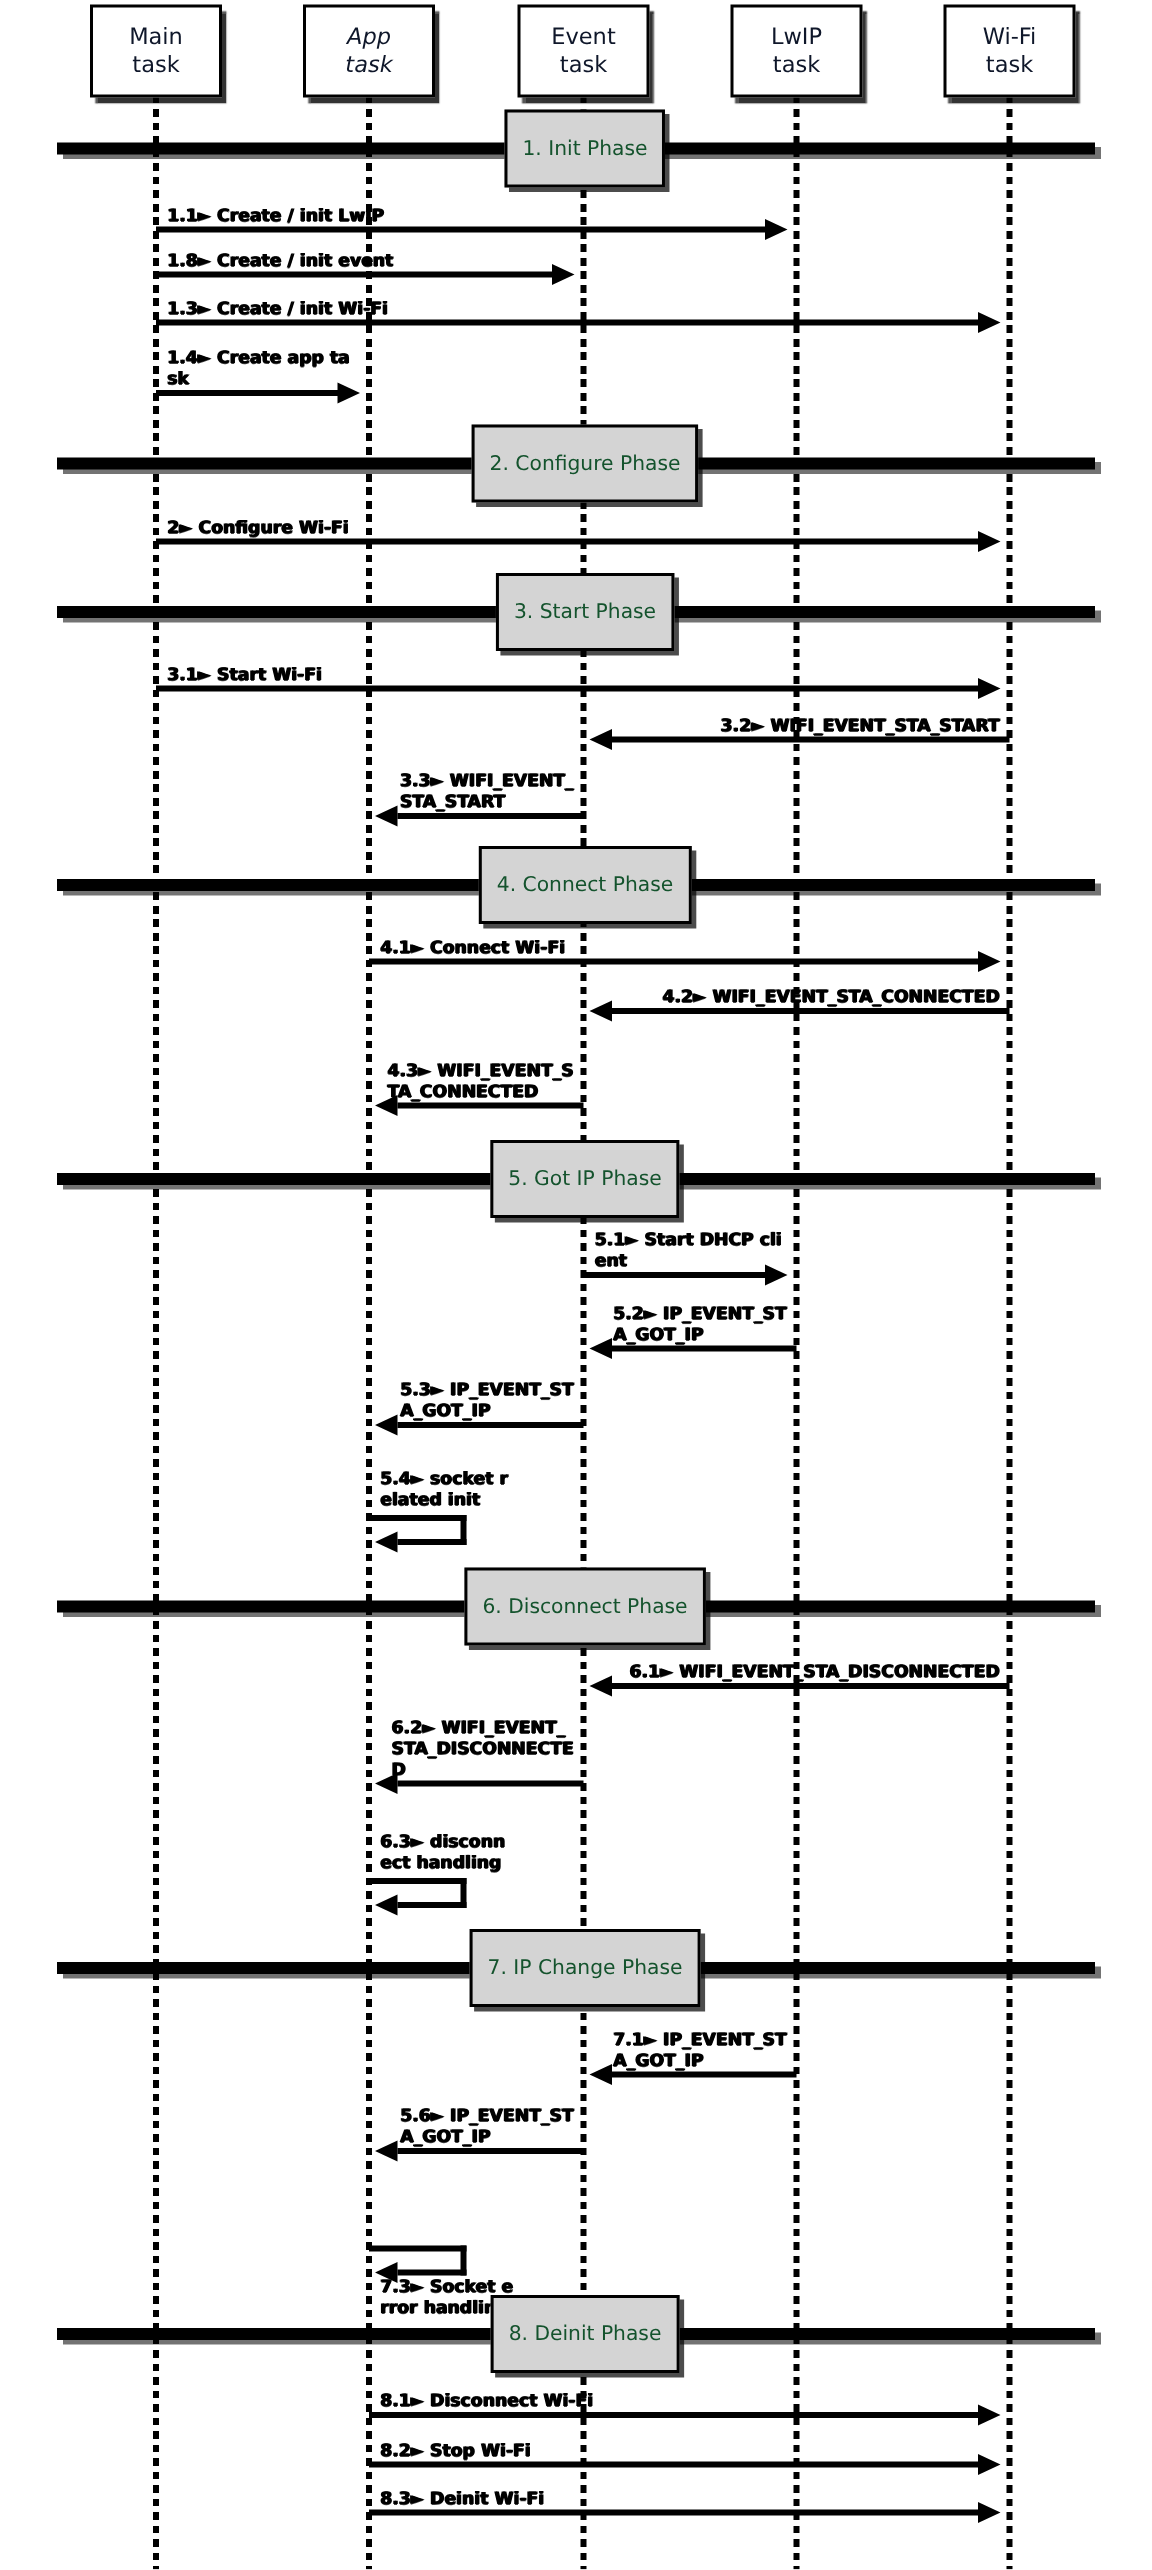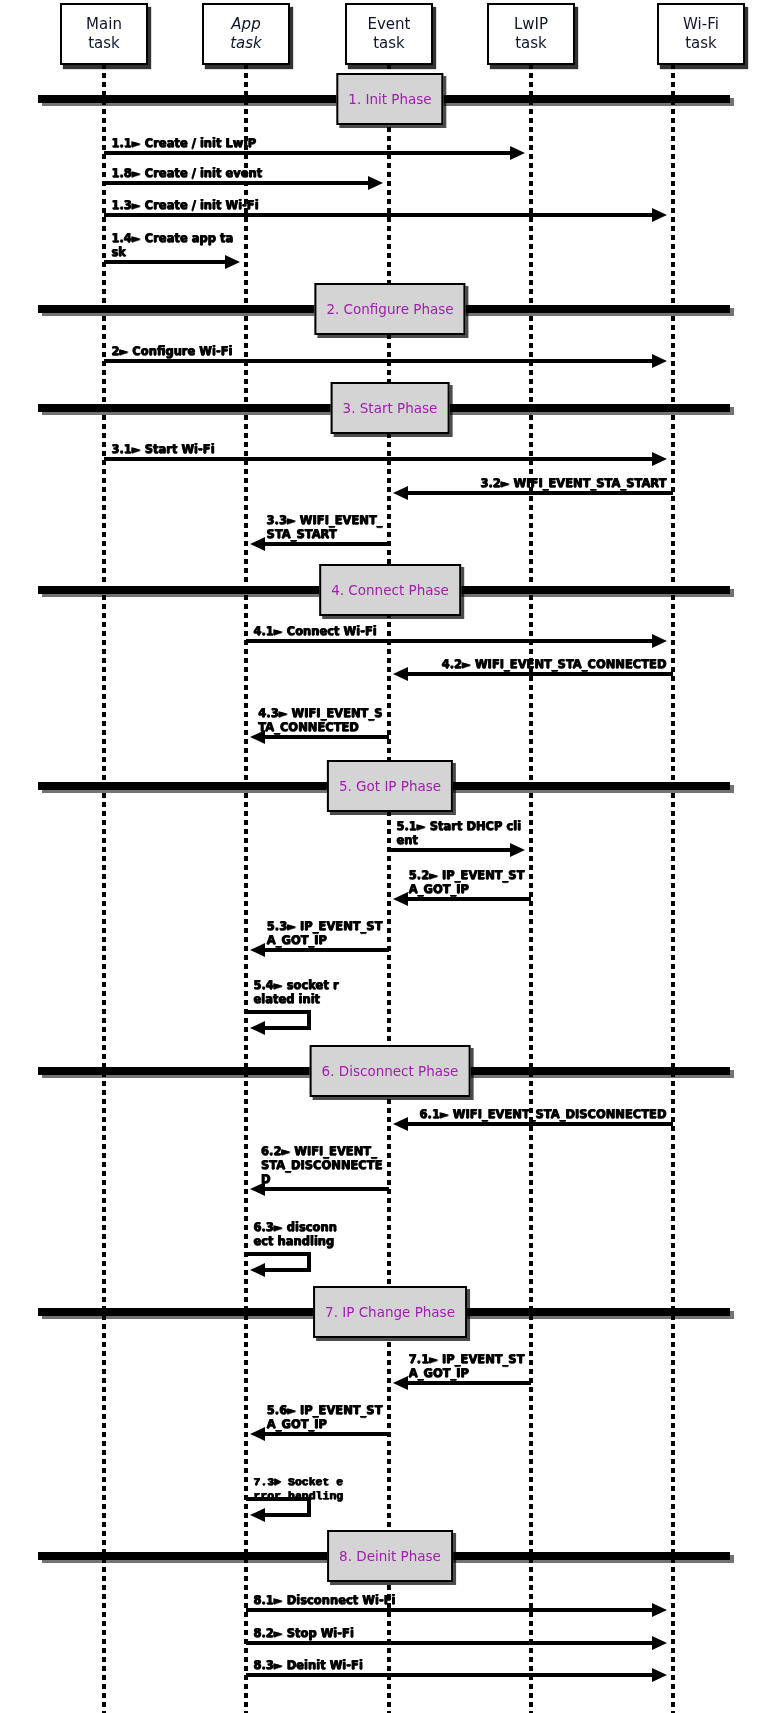--- a/index.html
+++ b/index.html
@@ -17,21 +17,21 @@
     display:flex;flex-direction:column;align-items:center;justify-content:center;
     font-size:15px;line-height:19px;color:#0f172a;text-align:center;
   }
   .divider-bar{
     position:absolute;left:38px;width:692px;height:8px;background:#000;
     box-shadow:4px 3px 0 rgba(0,0,0,.55);
   }
   .phase-label{
     position:absolute;transform:translate(-50%,-50%);
     background:#d4d4d4;border:2px solid #000;box-shadow:3px 3px 0 rgba(0,0,0,.7);
-    padding:16px 10px;font-size:13.5px;color:#a21caf;white-space:nowrap;z-index:3;
+    padding:16px 10px;font-size:13.5px;color:#14532d;white-space:nowrap;z-index:3;
   }
   .msg-label{
     position:absolute;font-size:11.5px;font-weight:bold;line-height:14px;color:#000;
     text-shadow:1px 0 0 #000,0.5px 0.8px 0 rgba(0,0,0,.75);
     white-space:nowrap;z-index:2;
   }
   .msg-label.right{}
   .msg-line{position:absolute;height:4px;background:#000;z-index:1;}
   .head-right{
     position:absolute;width:0;height:0;z-index:2;
@@ -61,21 +61,21 @@
     <div class="actor-box" style="left: 345px; top: 3px; text-align: right;">
       <div>Event</div>
       <div>task</div>
     </div>
     <div class="lifeline" style="left: 529px; top: 64px; height: 1649px;"></div>
     <div class="actor-box" style="left: 487px; top: 3px;">
       <div>LwIP</div>
       <div>task</div>
     </div>
     <div class="lifeline" style="left: 671px; top: 64px; height: 1649px;"></div>
-    <div class="actor-box" style="left: 629px; top: 3px; margin-left: 28px;">
+    <div class="actor-box" style="left: 629px; top: 3px;">
       <div>Wi-Fi</div>
       <div>task</div>
     </div>
     <div class="divider-bar" style="top: 95px;"></div>
     <div class="phase-label" style="left: 390px; top: 99px;">1. Init Phase</div>
     <div class="msg-line" style="left: 104px; top: 151px; width: 408px;"></div>
     <div class="head-right" style="left: 510px; top: 146px;"></div>
     <div class="msg-label" style="top: 136px; left: 111px;">
       <div>1.1► Create / init LwIP</div>
     </div>
@@ -199,21 +199,21 @@
     <div class="msg-line" style="left: 265px; top: 1432px; width: 124px;"></div>
     <div class="head-left" style="left: 250px; top: 1427px;"></div>
     <div class="msg-label right" style="top: 1403px; right: 386px;">
       <div>5.6► IP_EVENT_ST</div>
       <div>A_GOT_IP</div>
     </div>
     <div class="msg-line" style="left: 246px; top: 1497px; width: 65px;"></div>
     <div class="self-vert" style="left: 307px; top: 1497px; height: 20px;"></div>
     <div class="msg-line" style="left: 265px; top: 1513px; width: 46px;"></div>
     <div class="head-left" style="left: 250px; top: 1508px;"></div>
-    <div class="msg-label" style="top: 1475px; left: 253px; font-family: Liberation Mono, monospace;">
+    <div class="msg-label" style="top: 1517px; left: 253px;">
       <div>7.3► Socket e</div>
       <div>rror handling</div>
     </div>
     <div class="divider-bar" style="top: 1552px;"></div>
     <div class="phase-label" style="left: 390px; top: 1556px;">8. Deinit Phase</div>
     <div class="msg-line" style="left: 246px; top: 1608px; width: 408px;"></div>
     <div class="head-right" style="left: 652px; top: 1603px;"></div>
     <div class="msg-label" style="top: 1593px; left: 253px;">
       <div>8.1► Disconnect Wi-Fi</div>
     </div>

